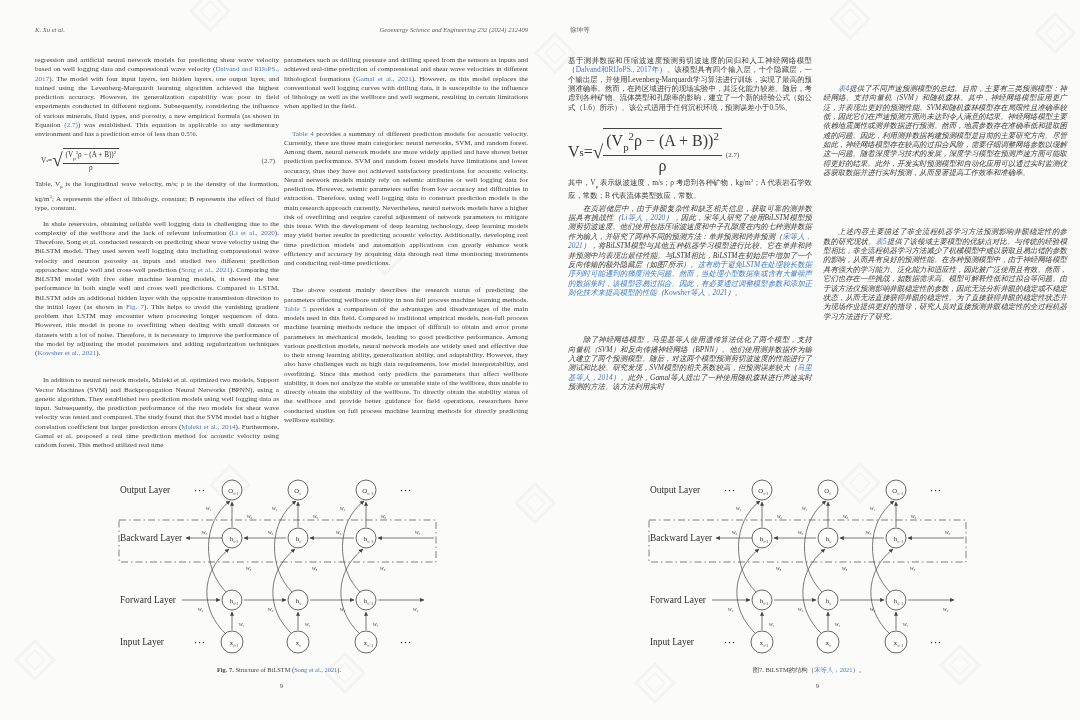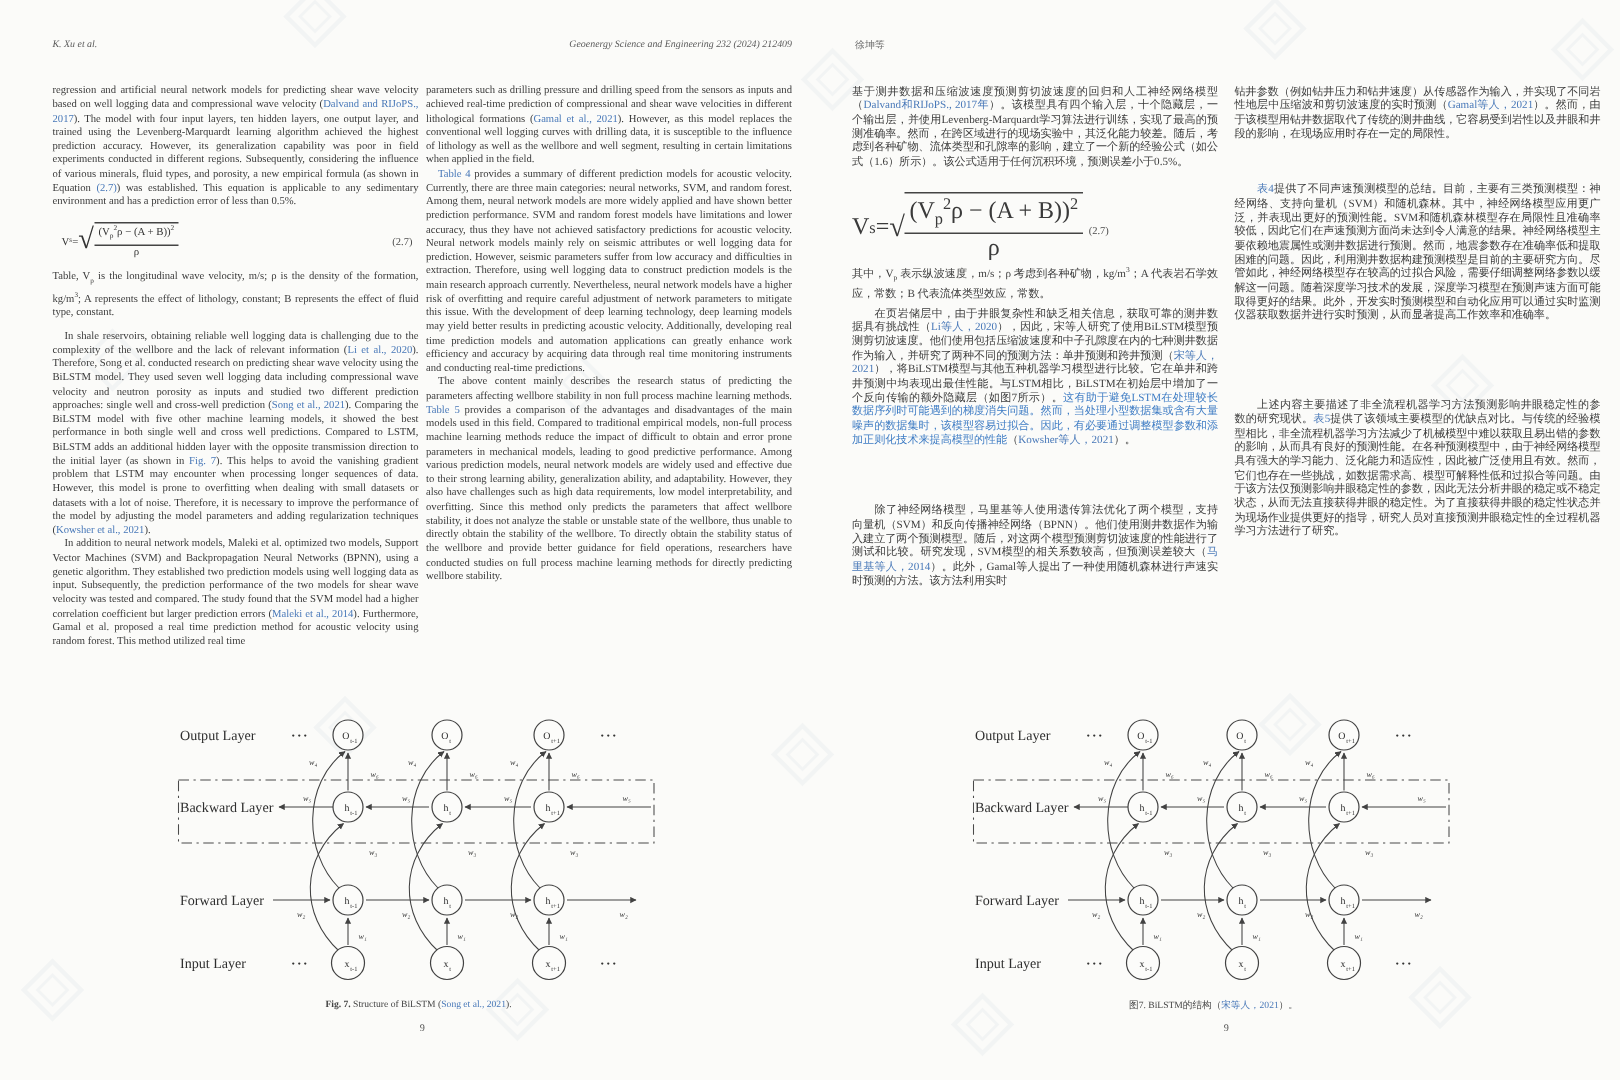--- a/index.html
+++ b/index.html
@@ -8,23 +8,23 @@
   
   .wm{position:absolute;width:24px;height:24px;border:3px solid #8fa3b8;transform:rotate(45deg);opacity:.07;}
   .wm::after{content:"";position:absolute;inset:4px;border:2px solid #8fa3b8;}
   
   .hdr{position:absolute;top:26px;left:35px;width:493px;display:flex;justify-content:space-between;
        font-size:6.6px;font-style:italic;color:#5a5a5a;}
   .hdr-r{position:absolute;top:26px;left:570px;font-size:6.6px;color:#6a6a6a;}
   
   .col{position:absolute;top:56px;width:244px;}
   .p{margin:0;font-size:7.1px;line-height:9.25px;text-align:justify;color:#3a3a3a;}
-  .p.ind{text-indent:8px;}
+  .p.ind{text-indent:8px;margin-top:18px;}
   .cn .p{font-size:7.4px;line-height:9.35px;font-family:"Liberation Serif","DejaVu Serif",serif;color:#3c3c3c;}
-  .cn .p.ind{text-indent:15px;}
+  .cn .p.ind{text-indent:15px;font-style:italic;}
   .link{color:#4878b8;}
   .blue{color:#3e7cc4;}
   .bold{font-weight:bold;}
   sub,.sub{vertical-align:sub;font-size:68%;}
   sup,.sup{vertical-align:super;font-size:68%;}
   
   .eqrow{display:flex;align-items:center;margin:9px 0 7px 6px;font-size:7.2px;color:#333;}
   .eqbody{display:inline-flex;align-items:center;}
   .rad{font-size:19px;line-height:1;font-weight:400;transform:translateY(-1px);}
   .under{display:inline-block;border-top:0.8px solid #444;padding-top:1px;}
@@ -236,21 +236,20 @@
             </span></span>
       </span>
       <span class="eqno">(2.7)</span>
     </div>
     <p class="p"><span>其中，V</span><span class="sub">p</span><span> 表示纵波速度，m/s；ρ 考虑到各种矿物，kg/m</span><span class="sup">3</span><span>；A 代表岩石学效应，常数；B 代表流体类型效应，常数。</span></p>
     <p class="p ind" style="margin-top:3px"><span>在页岩储层中，由于井眼复杂性和缺乏相关信息，获取可靠的测井数据具有挑战性（</span><span class="link">Li等人，2020</span><span>），因此，宋等人研究了使用BiLSTM模型预测剪切波速度。他们使用包括压缩波速度和中子孔隙度在内的七种测井数据作为输入，并研究了两种不同的预测方法：单井预测和跨井预测（</span><span class="link">宋等人，2021</span><span>），将BiLSTM模型与其他五种机器学习模型进行比较。它在单井和跨井预测中均表现出最佳性能。与LSTM相比，BiLSTM在初始层中增加了一个反向传输的额外隐藏层（如图7所示）。</span><span class="blue">这有助于避免LSTM在处理较长数据序列时可能遇到的梯度消失问题。然而，当处理小型数据集或含有大量噪声的数据集时，该模型容易过拟合。因此，有必要通过调整模型参数和添加正则化技术来提高模型的性能</span><span>（</span><span class="link">Kowsher等人，2021</span><span>）。</span></p>
     <p class="p ind" style="margin-top:38px"><span>除了神经网络模型，马里基等人使用遗传算法优化了两个模型，支持向量机（SVM）和反向传播神经网络（BPNN）。他们使用测井数据作为输入建立了两个预测模型。随后，对这两个模型预测剪切波速度的性能进行了测试和比较。研究发现，SVM模型的相关系数较高，但预测误差较大（</span><span class="link">马里基等人，2014</span><span>）。此外，Gamal等人提出了一种使用随机森林进行声速实时预测的方法。该方法利用实时</span></p>
   </div>
 
   <div class="col cn" style="left:823px">
-    <p class="p"><span>钻井参数（例如钻井压力和钻井速度）从传感器作为输入，并实现了不同岩性地层中压缩波和剪切波速度的实时预测（</span><span class="link">Gamal等人，2021</span><span>）。然而，由于该模型用钻井数据取代了传统的测井曲线，它容易受到岩性以及井眼和井段的影响，在现场应用时存在一定的局限性。</span></p>
     <p class="p ind" style="margin-top:28px"><span class="link">表4</span><span>提供了不同声速预测模型的总结。目前，主要有三类预测模型：神经网络、支持向量机（SVM）和随机森林。其中，神经网络模型应用更广泛，并表现出更好的预测性能。SVM和随机森林模型存在局限性且准确率较低，因此它们在声速预测方面尚未达到令人满意的结果。神经网络模型主要依赖地震属性或测井数据进行预测。然而，地震参数存在准确率低和提取困难的问题。因此，利用测井数据构建预测模型是目前的主要研究方向。尽管如此，神经网络模型存在较高的过拟合风险，需要仔细调整网络参数以缓解这一问题。随着深度学习技术的发展，深度学习模型在预测声速方面可能取得更好的结果。此外，开发实时预测模型和自动化应用可以通过实时监测仪器获取数据并进行实时预测，从而显著提高工作效率和准确率。</span></p>
     <p class="p ind" style="margin-top:50px"><span>上述内容主要描述了非全流程机器学习方法预测影响井眼稳定性的参数的研究现状。</span><span class="link">表5</span><span>提供了该领域主要模型的优缺点对比。与传统的经验模型相比，非全流程机器学习方法减少了机械模型中难以获取且易出错的参数的影响，从而具有良好的预测性能。在各种预测模型中，由于神经网络模型具有强大的学习能力、泛化能力和适应性，因此被广泛使用且有效。然而，它们也存在一些挑战，如数据需求高、模型可解释性低和过拟合等问题。由于该方法仅预测影响井眼稳定性的参数，因此无法分析井眼的稳定或不稳定状态，从而无法直接获得井眼的稳定性。为了直接获得井眼的稳定性状态并为现场作业提供更好的指导，研究人员对直接预测井眼稳定性的全过程机器学习方法进行了研究。</span></p>
   </div>
 
   <div class="figure" style="left:648px;top:470px">
     <div>
       <svg class="bilstm" width="320" height="192" viewBox="0 0 320 192">
         <defs>
           <marker id="ah" markerWidth="7" markerHeight="7" refX="5.5" refY="3" orient="auto">
             <path d="M0,0 L6,3 L0,6 z" fill="#424242"></path>

